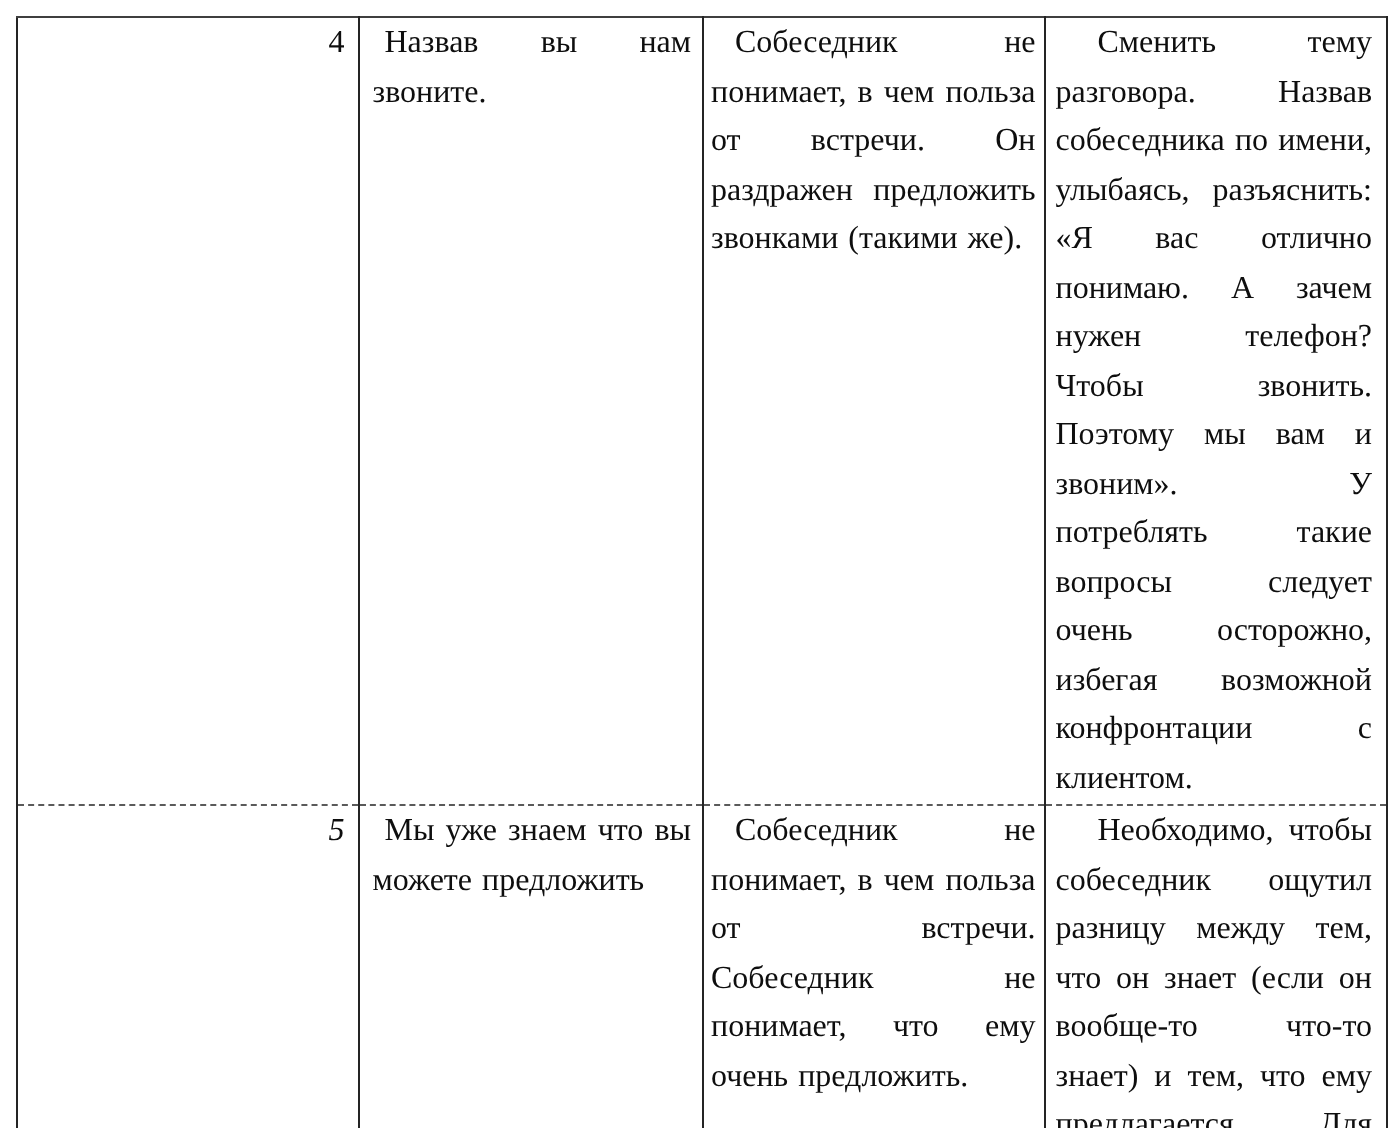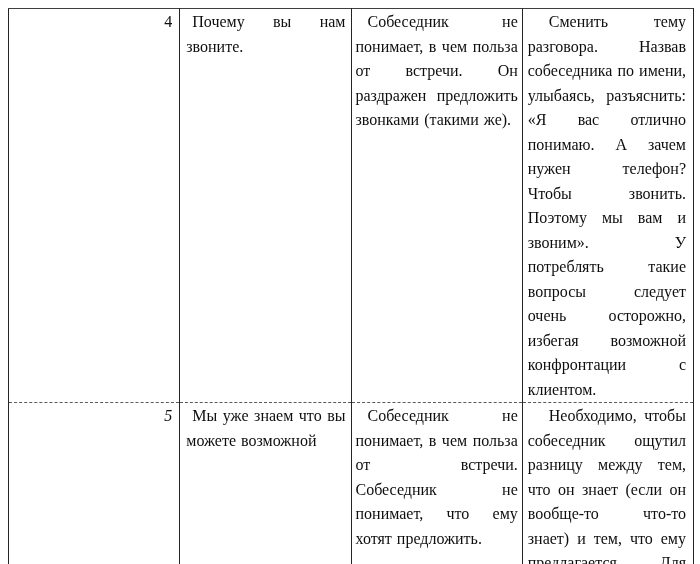--- a/index.html
+++ b/index.html
@@ -68,38 +68,38 @@
 <body>
 
 <div class="page">
   <table class="tbl">
     <tbody>
         <tr class="r0">
       <td class="c1">
         <div class="txt">4</div>
       </td>
       <td class="c2">
-        <div class="txt">Почему вы нам звоните.</div>
+        <div class="txt">Назвав вы нам звоните.</div>
       </td>
       <td class="c3">
         <div class="txt">Собеседник не понимает, в чем польза от встречи. Он раздражен предложить звонками (такими же).</div>
       </td>
       <td class="c4">
         <div class="txt">Сменить тему разговора. Назвав собеседника по имени, улыбаясь, разъяснить: «Я вас отлично понимаю. А зачем нужен телефон? Чтобы звонить. Поэтому мы вам и звоним». У потреблять такие вопросы следует очень осторожно, избегая возможной конфронтации с клиентом.</div>
       </td>
     </tr>
     <tr class="r1">
       <td class="c1">
         <div class="txt">5</div>
       </td>
       <td class="c2">
-        <div class="txt">Мы уже знаем что вы можете возможной</div>
+        <div class="txt">Мы уже знаем что вы можете предложить</div>
       </td>
       <td class="c3">
-        <div class="txt">Собеседник не понимает, в чем польза от встречи. Собеседник не понимает, что ему хотят предложить.</div>
+        <div class="txt">Собеседник не понимает, в чем польза от встречи. Собеседник не понимает, что ему очень предложить.</div>
       </td>
       <td class="c4">
         <div class="txt">Необходимо, чтобы собеседник ощутил разницу между тем, что он знает (если он вообще-то что-то знает) и тем, что ему предлагается. Для этого спросить «А что вы имеете в виду?», «А как давно вы получили информацию?». Второй вопрос также важен! В зависимости от ответа собеседника разъяснить, что предлагается на этот раз, отметив отличия и изменения, произошедшие с тех пор. Разумеется, разъяснить надо таким образом, чтобы отличия прозвучали.</div>
       </td>
     </tr>
 
   </tbody>
     </table>
 </div>
 

